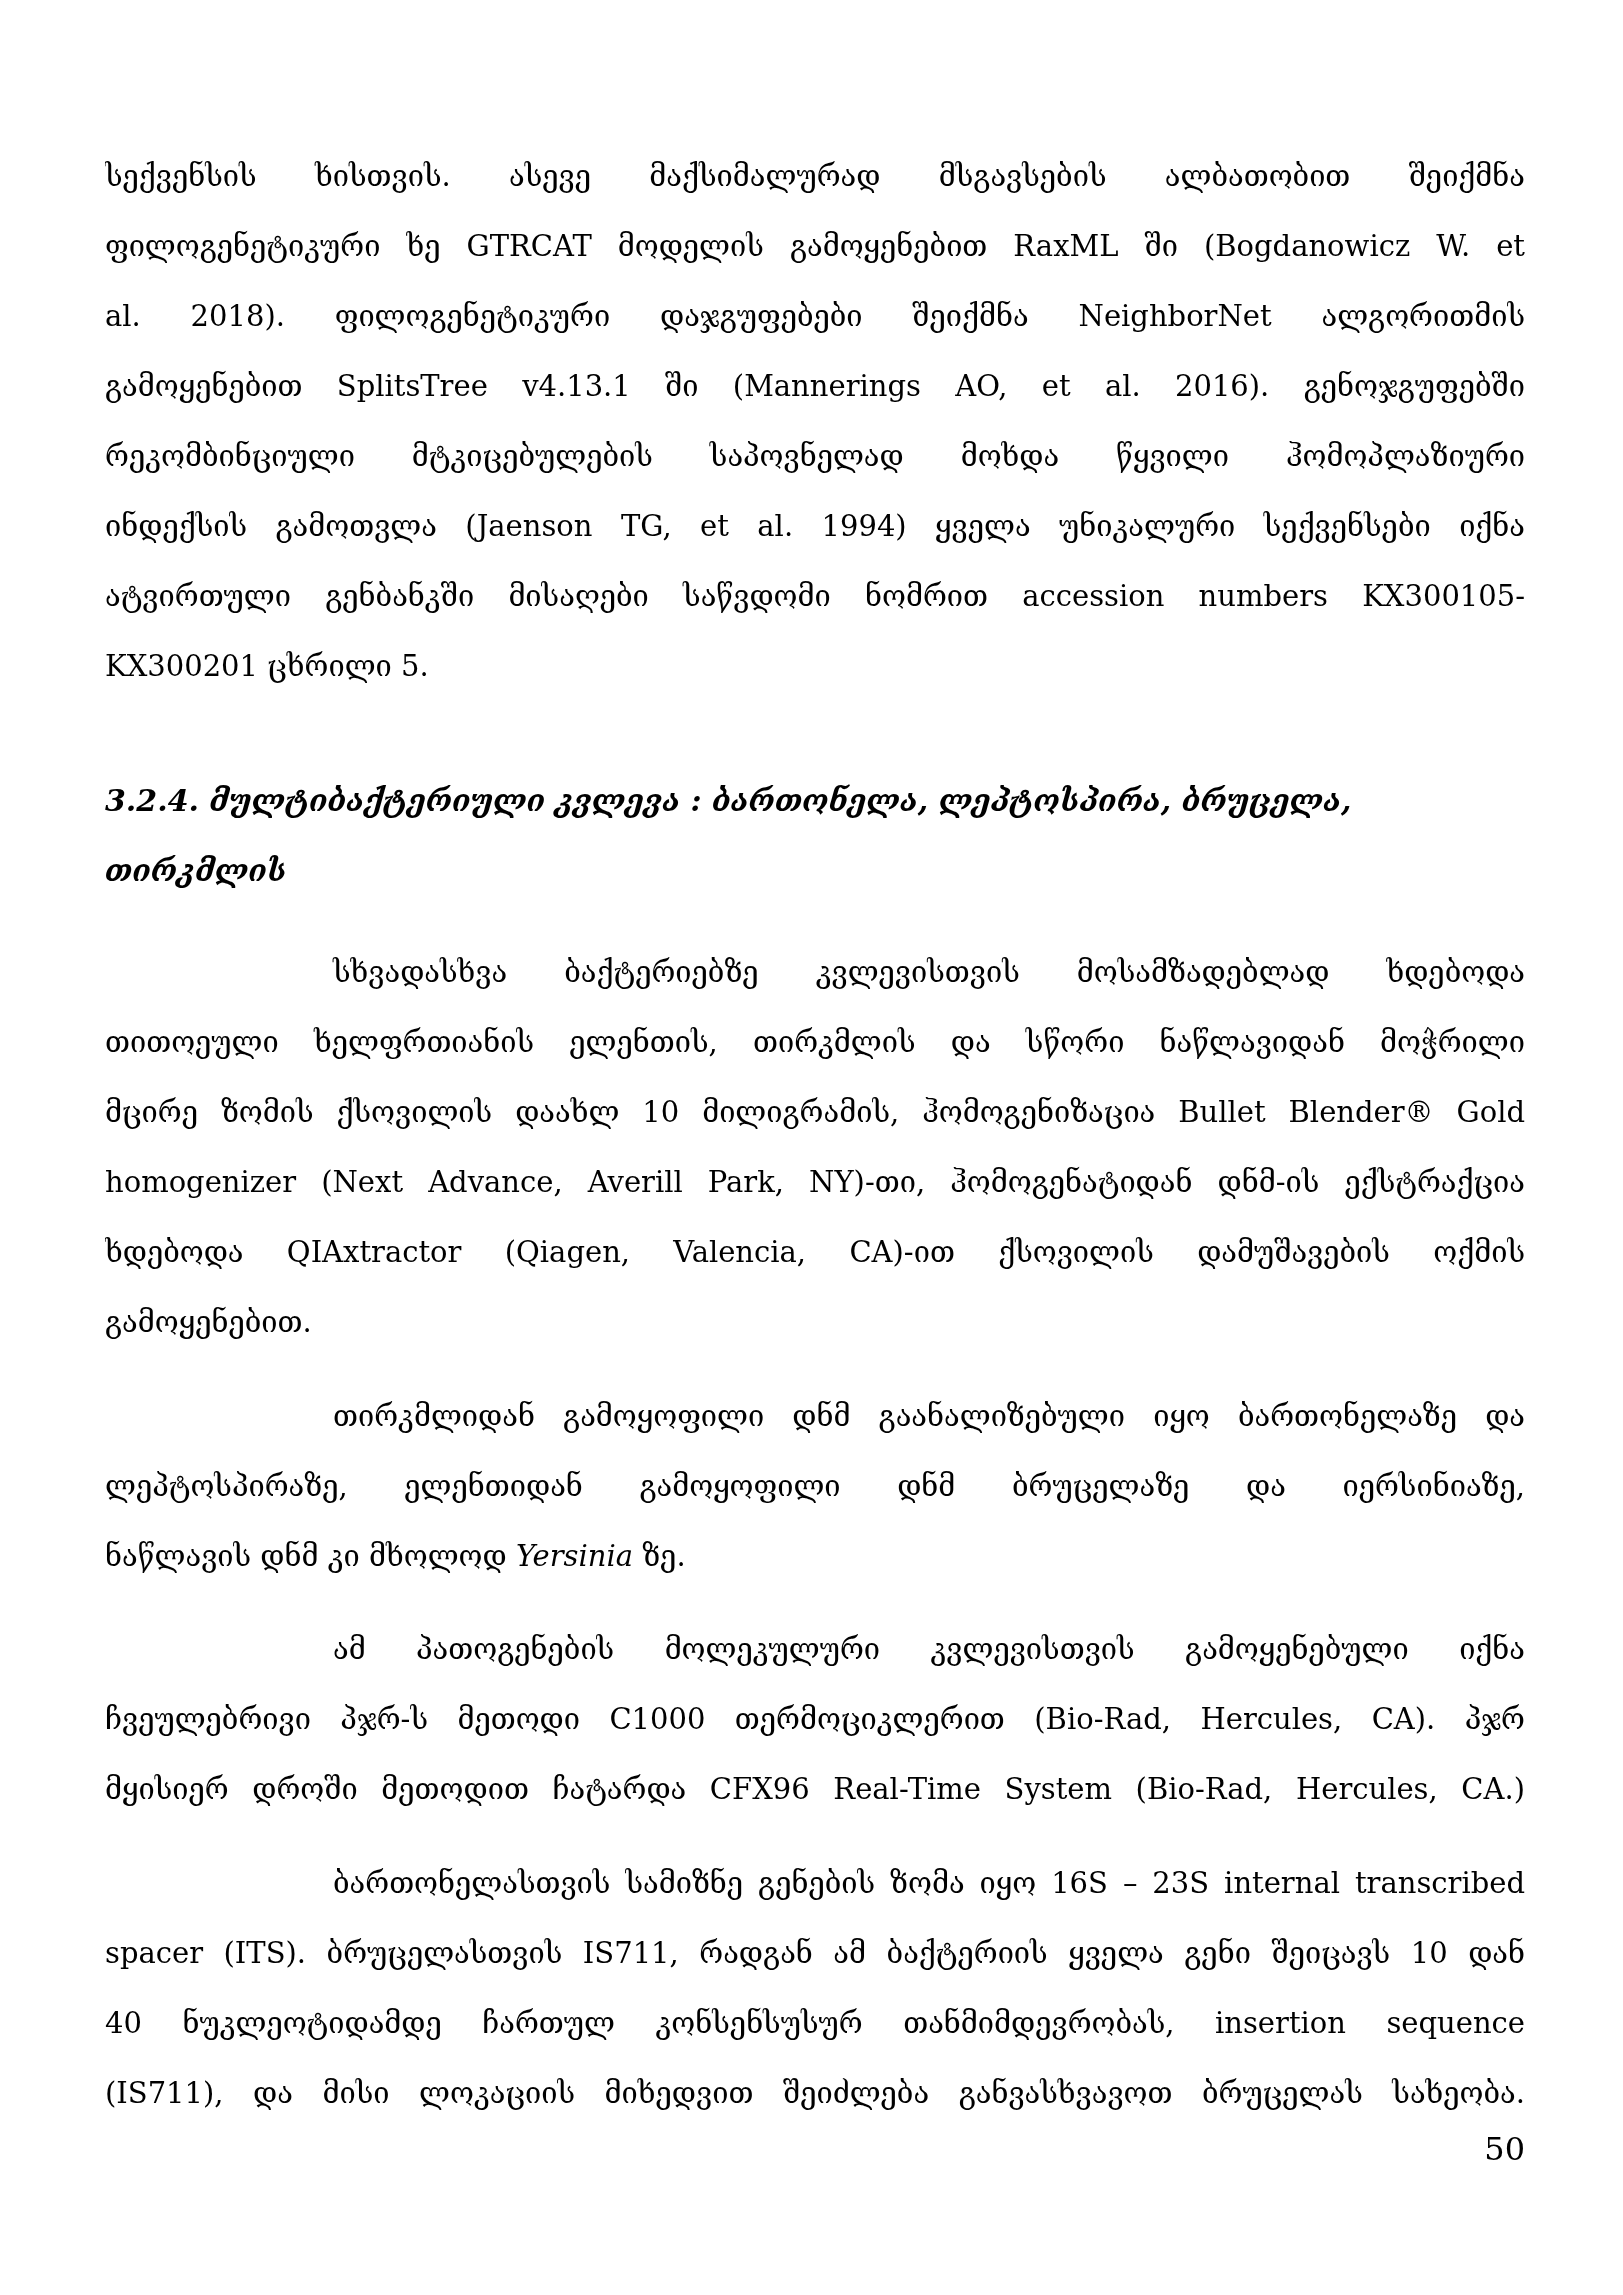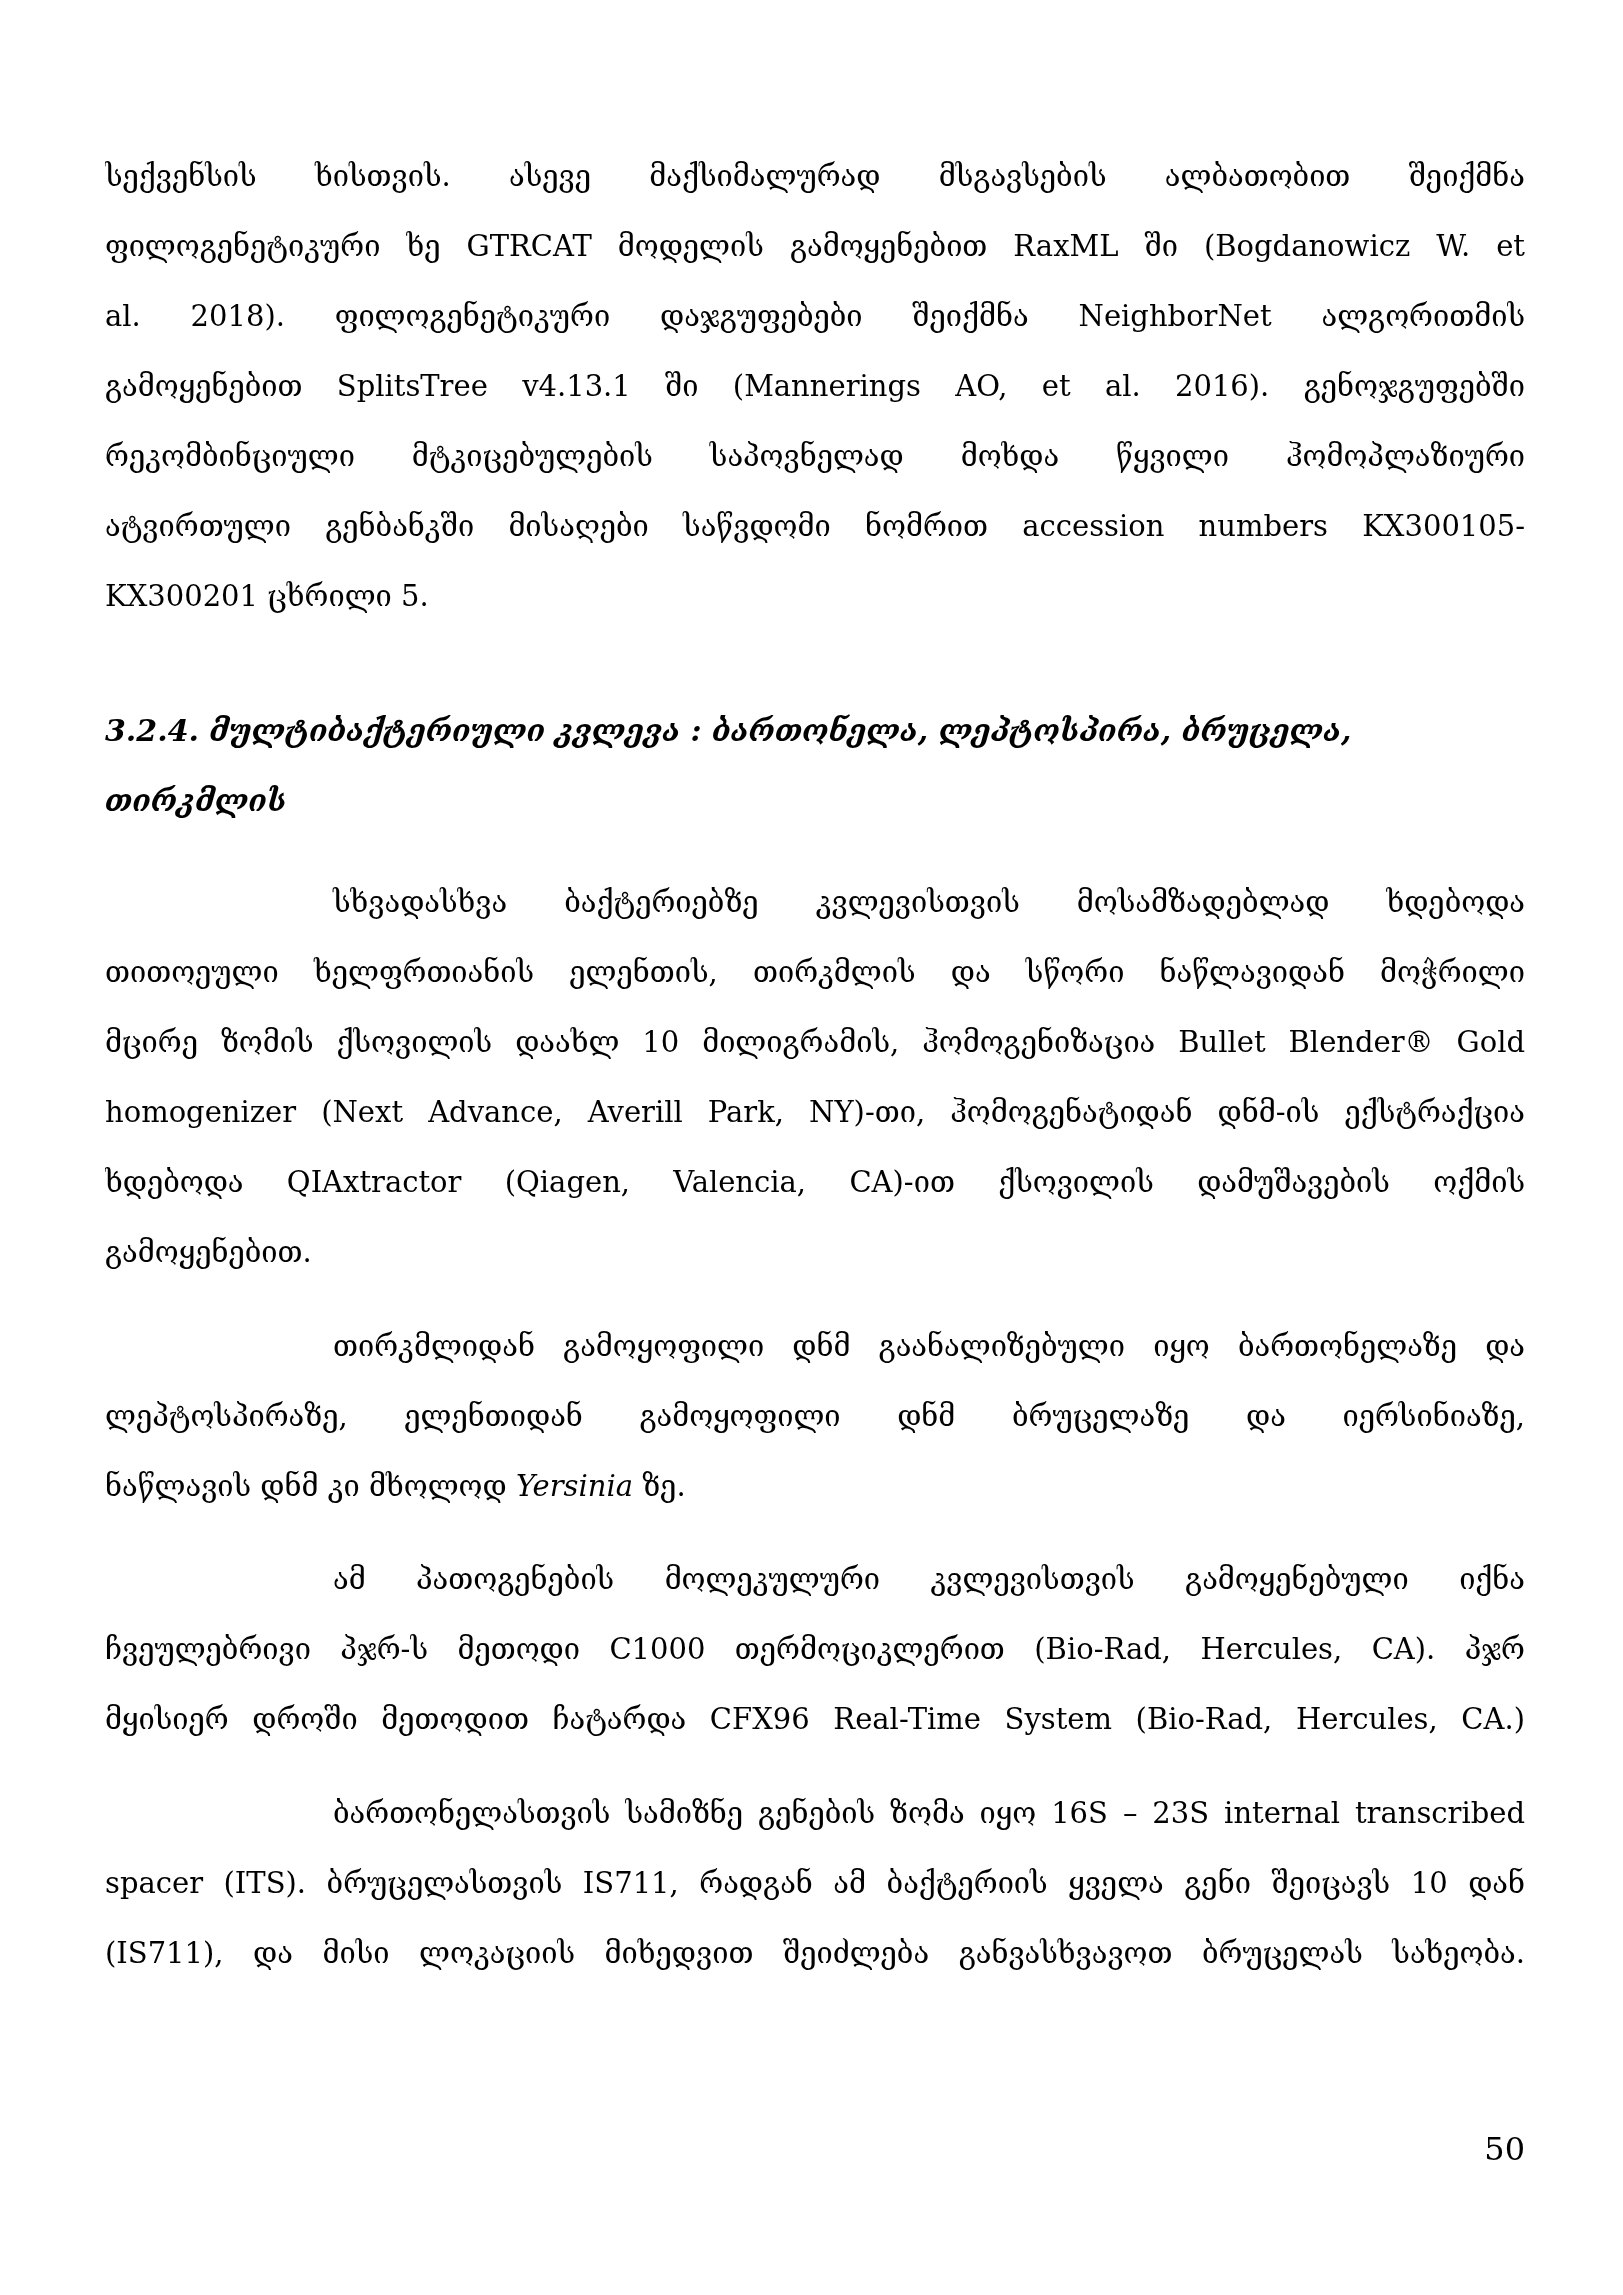--- a/index.html
+++ b/index.html
@@ -70,20 +70,21 @@
 <body>
 
 <div class="page">
   <div class="content">
       <div class="para">
         <div class="line"><span>სექვენსის ხისთვის. ასევე მაქსიმალურად მსგავსების ალბათობით შეიქმნა</span></div>
         <div class="line"><span>ფილოგენეტიკური ხე GTRCAT მოდელის გამოყენებით RaxML ში (Bogdanowicz W. et</span></div>
         <div class="line"><span>al. 2018). ფილოგენეტიკური დაჯგუფებები შეიქმნა NeighborNet ალგორითმის</span></div>
         <div class="line"><span>გამოყენებით SplitsTree v4.13.1 ში (Mannerings AO, et al. 2016). გენოჯგუფებში</span></div>
         <div class="line"><span>რეკომბინციული მტკიცებულების საპოვნელად მოხდა წყვილი ჰომოპლაზიური</span></div>
+        <div class="line"><span>ინდექსის გამოთვლა (Jaenson TG, et al. 1994) ყველა უნიკალური სექვენსები იქნა</span></div>
         <div class="line"><span>ატვირთული გენბანკში მისაღები საწვდომი ნომრით accession numbers KX300105-</span></div>
         <div class="line line-left"><span>KX300201 ცხრილი 5.</span></div>
       </div>
       <div class="heading">
         <div class="line"><span>3.2.4. მულტიბაქტერიული კვლევა : ბართონელა, ლეპტოსპირა, ბრუცელა,</span></div>
         <div class="line"><span>თირკმლის</span></div>
       </div>
       <div class="para">
         <div class="line indent"><span>სხვადასხვა ბაქტერიებზე კვლევისთვის მოსამზადებლად ხდებოდა</span></div>
         <div class="line"><span>თითოეული ხელფრთიანის ელენთის, თირკმლის და სწორი ნაწლავიდან მოჭრილი</span></div>
@@ -98,18 +99,19 @@
         <div class="line line-left"><span>ნაწლავის დნმ კი მხოლოდ </span><span class="italic">Yersinia</span><span> ზე.</span></div>
       </div>
       <div class="para">
         <div class="line indent"><span>ამ პათოგენების მოლეკულური კვლევისთვის გამოყენებული იქნა</span></div>
         <div class="line"><span>ჩვეულებრივი პჯრ-ს მეთოდი C1000 თერმოციკლერით (Bio-Rad, Hercules, CA). პჯრ</span></div>
         <div class="line"><span>მყისიერ დროში მეთოდით ჩატარდა CFX96 Real-Time System (Bio-Rad, Hercules, CA.)</span></div>
       </div>
       <div class="para">
         <div class="line indent"><span>ბართონელასთვის სამიზნე გენების ზომა იყო 16S – 23S internal transcribed</span></div>
         <div class="line"><span>spacer (ITS). ბრუცელასთვის IS711, რადგან ამ ბაქტერიის ყველა გენი შეიცავს 10 დან</span></div>
+        <div class="line"><span>40 ნუკლეოტიდამდე ჩართულ კონსენსუსურ თანმიმდევრობას, insertion sequence</span></div>
         <div class="line"><span>(IS711), და მისი ლოკაციის მიხედვით შეიძლება განვასხვავოთ ბრუცელას სახეობა.</span></div>
       </div>
     </div>
   <div class="page-number">50</div>
 </div>
 
 
 </body></html>

